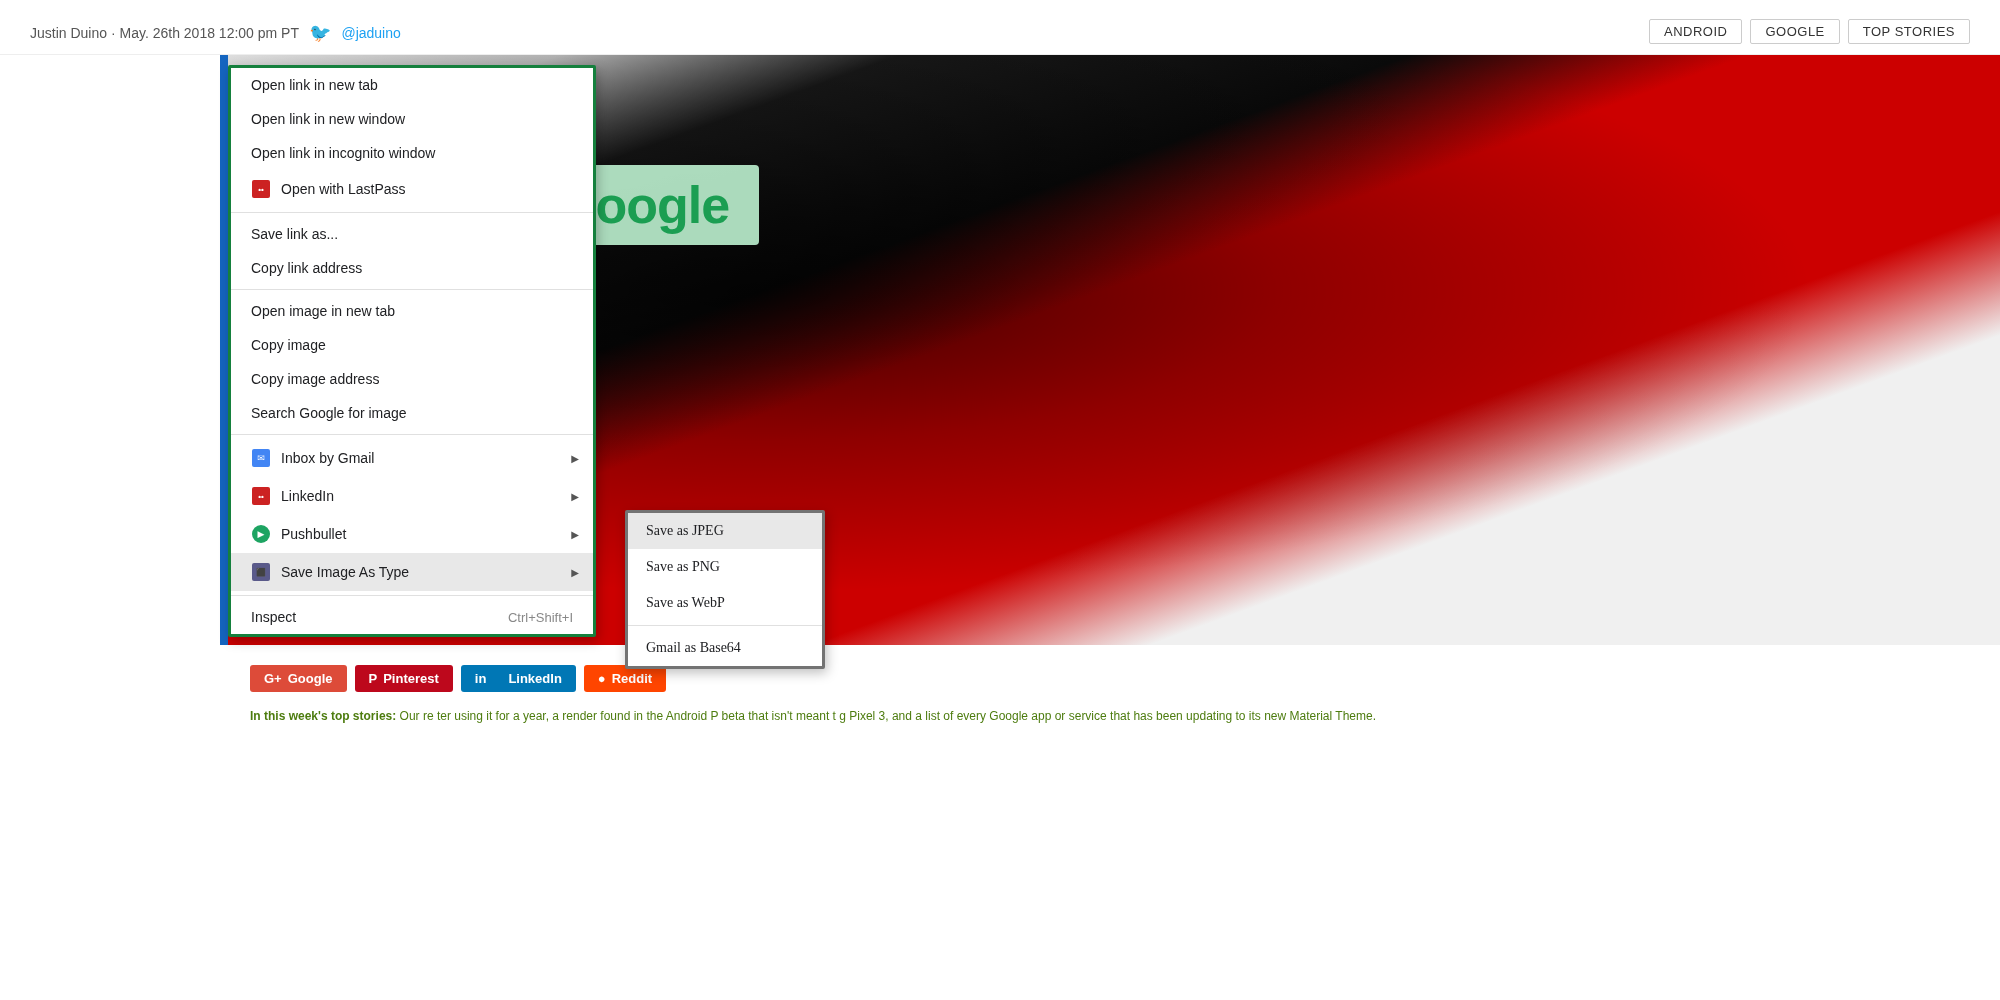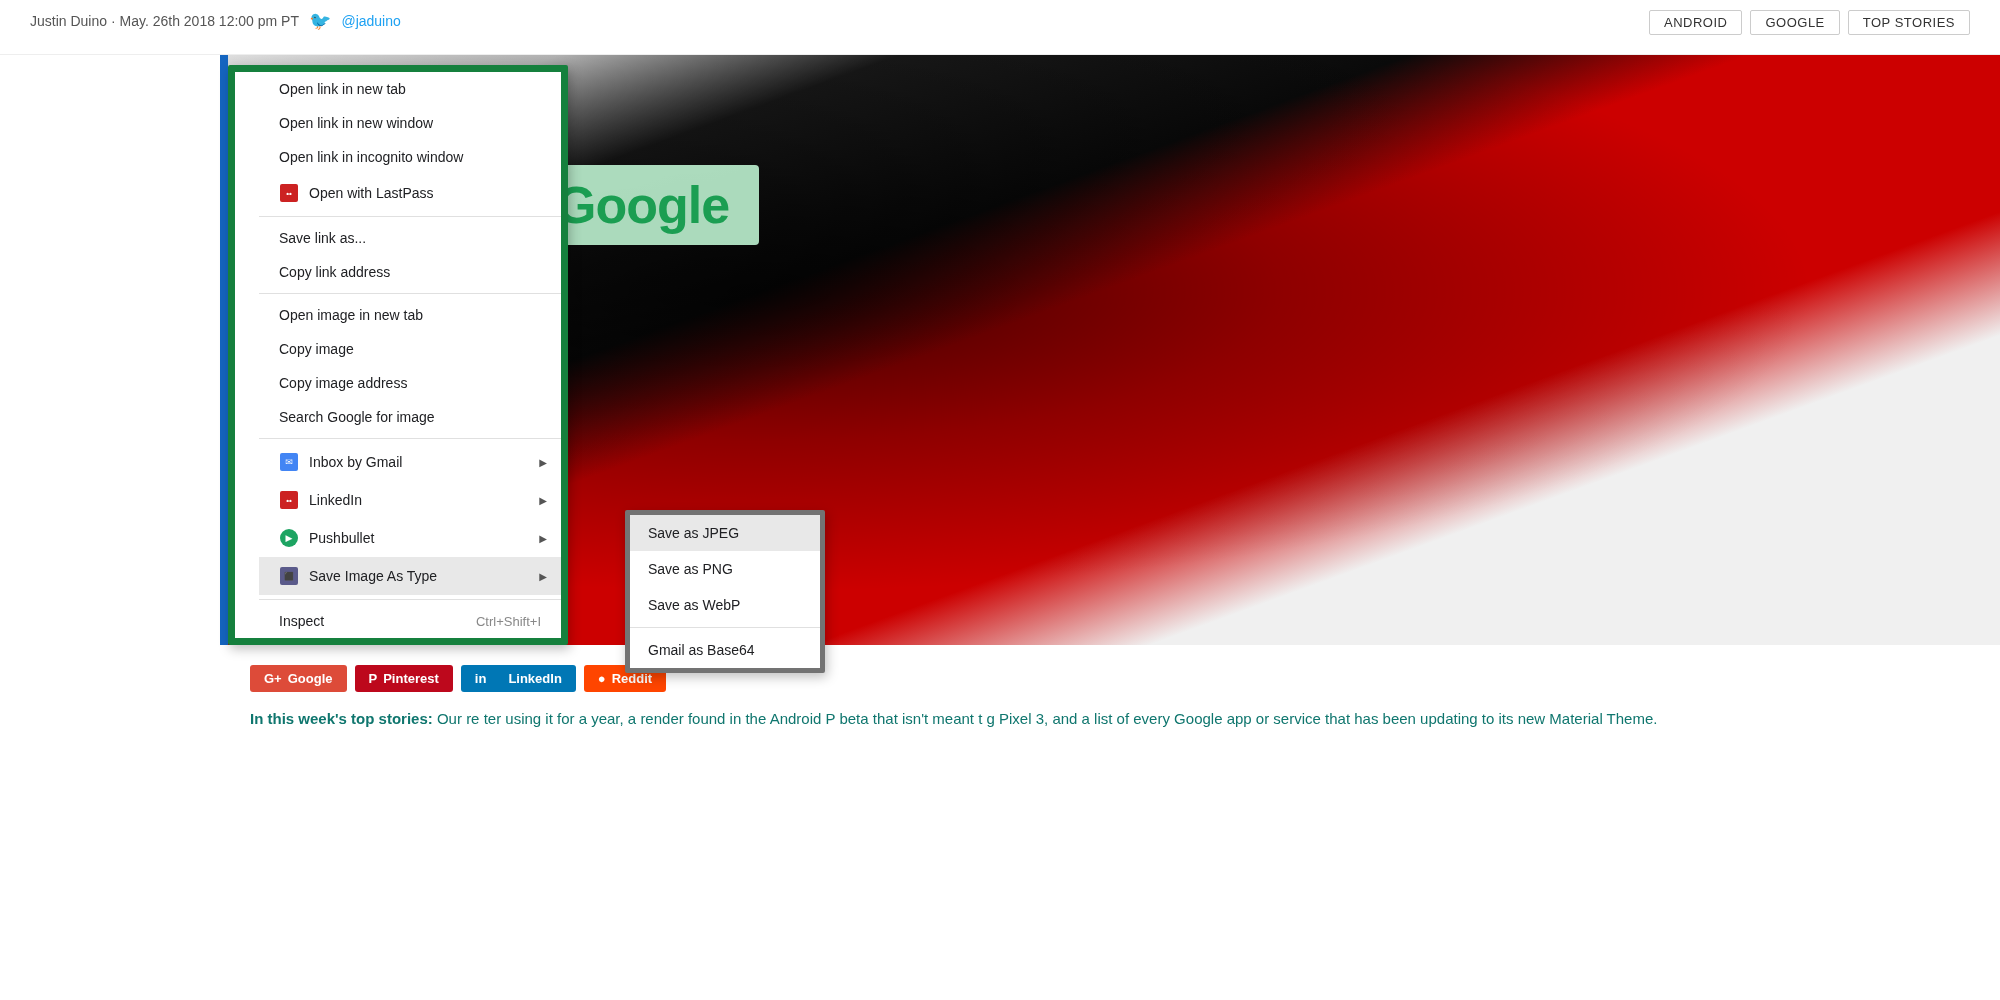--- a/index.html
+++ b/index.html
@@ -8,21 +8,21 @@
       background: #fff;
       width: 2000px;
       height: 1000px;
       overflow: hidden;
       position: relative;
     }
 
     
     .top-bar {
       display: flex;
-      align-items: flex-start;
+      align-items: flex-end;
       justify-content: space-between;
       padding: 10px 30px;
       border-bottom: 1px solid #eee;
       height: 55px;
       background: #fff;
     }
     .top-bar-left {
       display: flex;
       align-items: center;
       gap: 10px;
@@ -119,42 +119,41 @@
       color: #fff;
       cursor: pointer;
     }
     .btn-google { background: #dd4b39; }
     .btn-pinterest { background: #bd081c; }
     .btn-linkedin { background: #0077b5; gap: 22px; }
     .btn-reddit { background: #ff4500; }
 
     .article-text {
       padding-left: 220px;
-      font-size: 15px;
-      color: #0f766e;
+      font-size: 12px;
+      color: #4d7c0f;
       line-height: 1.6;
     }
     .article-text strong {
       font-weight: bold;
     }
 
     
     .context-menu {
       position: absolute;
       top: 65px;
       left: 228px;
-      width: 340px;
-      background: #fff;
-      border: 7px solid #15803d;
+      width: 368px;
+      background: #fff;
+      border: 3px solid #15803d;
       box-shadow: 2px 4px 12px rgba(0,0,0,0.25);
       z-index: 100;
       border-radius: 2px;
       font-size: 14px;
       color: #202124;
-      padding-left: 24px;
     }
     .menu-item {
       display: flex;
       align-items: center;
       padding: 9px 20px;
       cursor: pointer;
       position: relative;
       gap: 10px;
     }
     .menu-item.has-arrow::after {
@@ -231,25 +230,26 @@
       font-size: 13px;
     }
 
     
     .submenu {
       position: absolute;
       top: 510px;
       left: 625px;
       width: 200px;
       background: #fff;
-      border: 5px solid #737373;
+      border: 3px solid #737373;
       box-shadow: 2px 4px 12px rgba(0,0,0,0.25);
       z-index: 101;
       border-radius: 2px;
       font-size: 14px;
+      font-family: Liberation Serif, serif;
     }
     .submenu-item {
       padding: 10px 18px;
       cursor: pointer;
       color: #202124;
     }
     .submenu-item.highlighted {
       background: #e8e8e8;
     }
     .submenu-separator {

